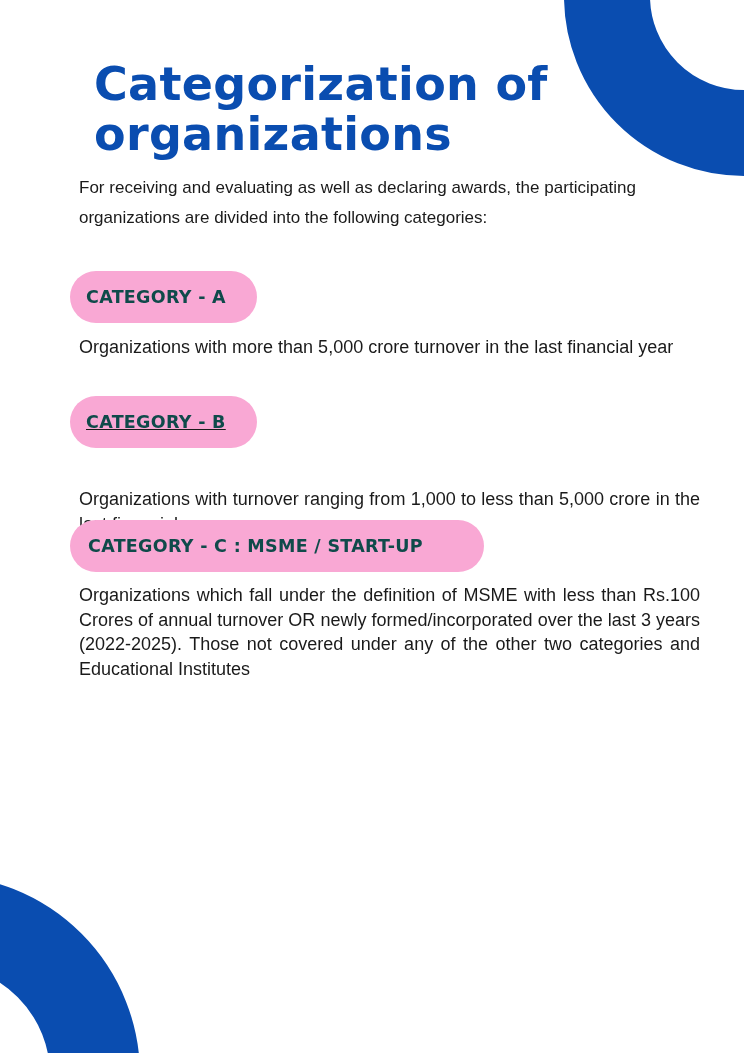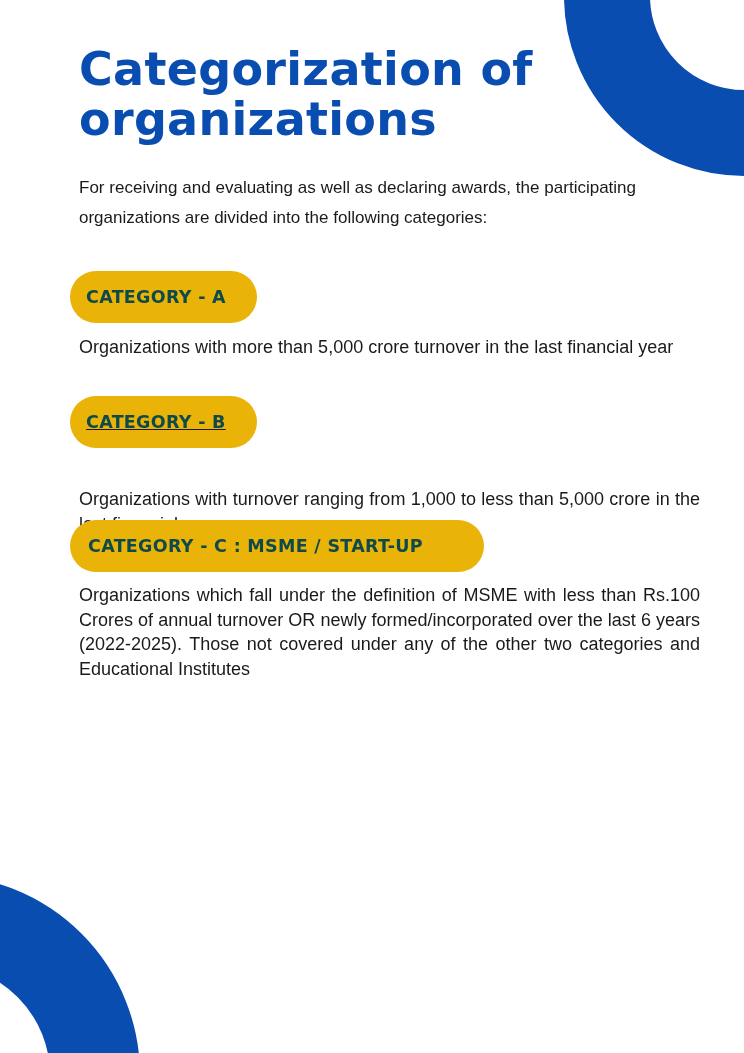--- a/index.html
+++ b/index.html
@@ -1,25 +1,25 @@
 <!DOCTYPE html>
 <html><head>
 <meta charset="utf-8">
 <style>
   html, body { margin:0; padding:0; }
   body { width:744px; height:1053px; position:relative; overflow:hidden; background:#ffffff;
          font-family:"Liberation Sans", sans-serif; color:#1a1a1a; }
   .ring { position:absolute; border-radius:50%; box-sizing:border-box; border-style:solid; border-color:#0a4db0; }
   .ring-tr { left:564px; top:-184px; width:360px; height:360px; border-width:86px; }
   .ring-bl { left:-260px; top:875px; width:400px; height:400px; border-width:90px; }
-  .title { position:absolute; left:79px; top:44px; margin:0; font-family:"DejaVu Sans", sans-serif; font-weight:bold;
+  .title { position:absolute; left:79px; top:44px; margin:15px; font-family:"DejaVu Sans", sans-serif; font-weight:bold;
            font-size:46px; line-height:50px; color:#0a4db0; letter-spacing:0.3px; }
   .intro { position:absolute; left:79px; top:173px; width:557px; margin:0; font-size:17px; line-height:30px;
            text-align:justify; color:#1a1a1a; }
-  .pill { position:absolute; left:70px; height:52px; border-radius:26px; background:#eab308;
+  .pill { position:absolute; left:70px; height:52px; border-radius:26px; background:#f9a8d4;
           display:flex; align-items:center; box-sizing:border-box; padding-left:16px; }
   .pill span { font-family:"DejaVu Sans", sans-serif; font-weight:bold; font-size:17.5px; color:#0f4a4a; letter-spacing:0.3px; }
   .pill-a { top:271px; width:187px; }
   .pill-b { top:396px; width:187px;text-decoration:underline; }
   .pill-c { top:520px; width:414px; padding-left:18px; }
   .desc { position:absolute; left:79px; width:621px; margin:0; font-size:18px; line-height:24.5px; text-align:justify; }
   .desc-a { top:335px; }
   .desc-b { top:459px;margin-top:28px; }
   .desc-c { top:583px; }
 </style>
@@ -41,13 +41,13 @@
 <p class="desc desc-a">Organizations with more than 5,000 crore turnover in the last financial year</p>
 
 <div class="pill pill-b">
   <span>CATEGORY - B</span>
 </div>
 <p class="desc desc-b">Organizations with turnover ranging from 1,000 to less than 5,000 crore in the last financial year</p>
 
 <div class="pill pill-c">
   <span>CATEGORY - C : MSME / START-UP</span>
 </div>
-<p class="desc desc-c">Organizations which fall under the definition of MSME with less than Rs.100 Crores of annual turnover OR newly formed/incorporated over the last 6 years (2022-2025). Those not covered under any of the other two categories and Educational Institutes</p>
+<p class="desc desc-c">Organizations which fall under the definition of MSME with less than Rs.100 Crores of annual turnover OR newly formed/incorporated over the last 3 years (2022-2025). Those not covered under any of the other two categories and Educational Institutes</p>
 
 </body></html>

